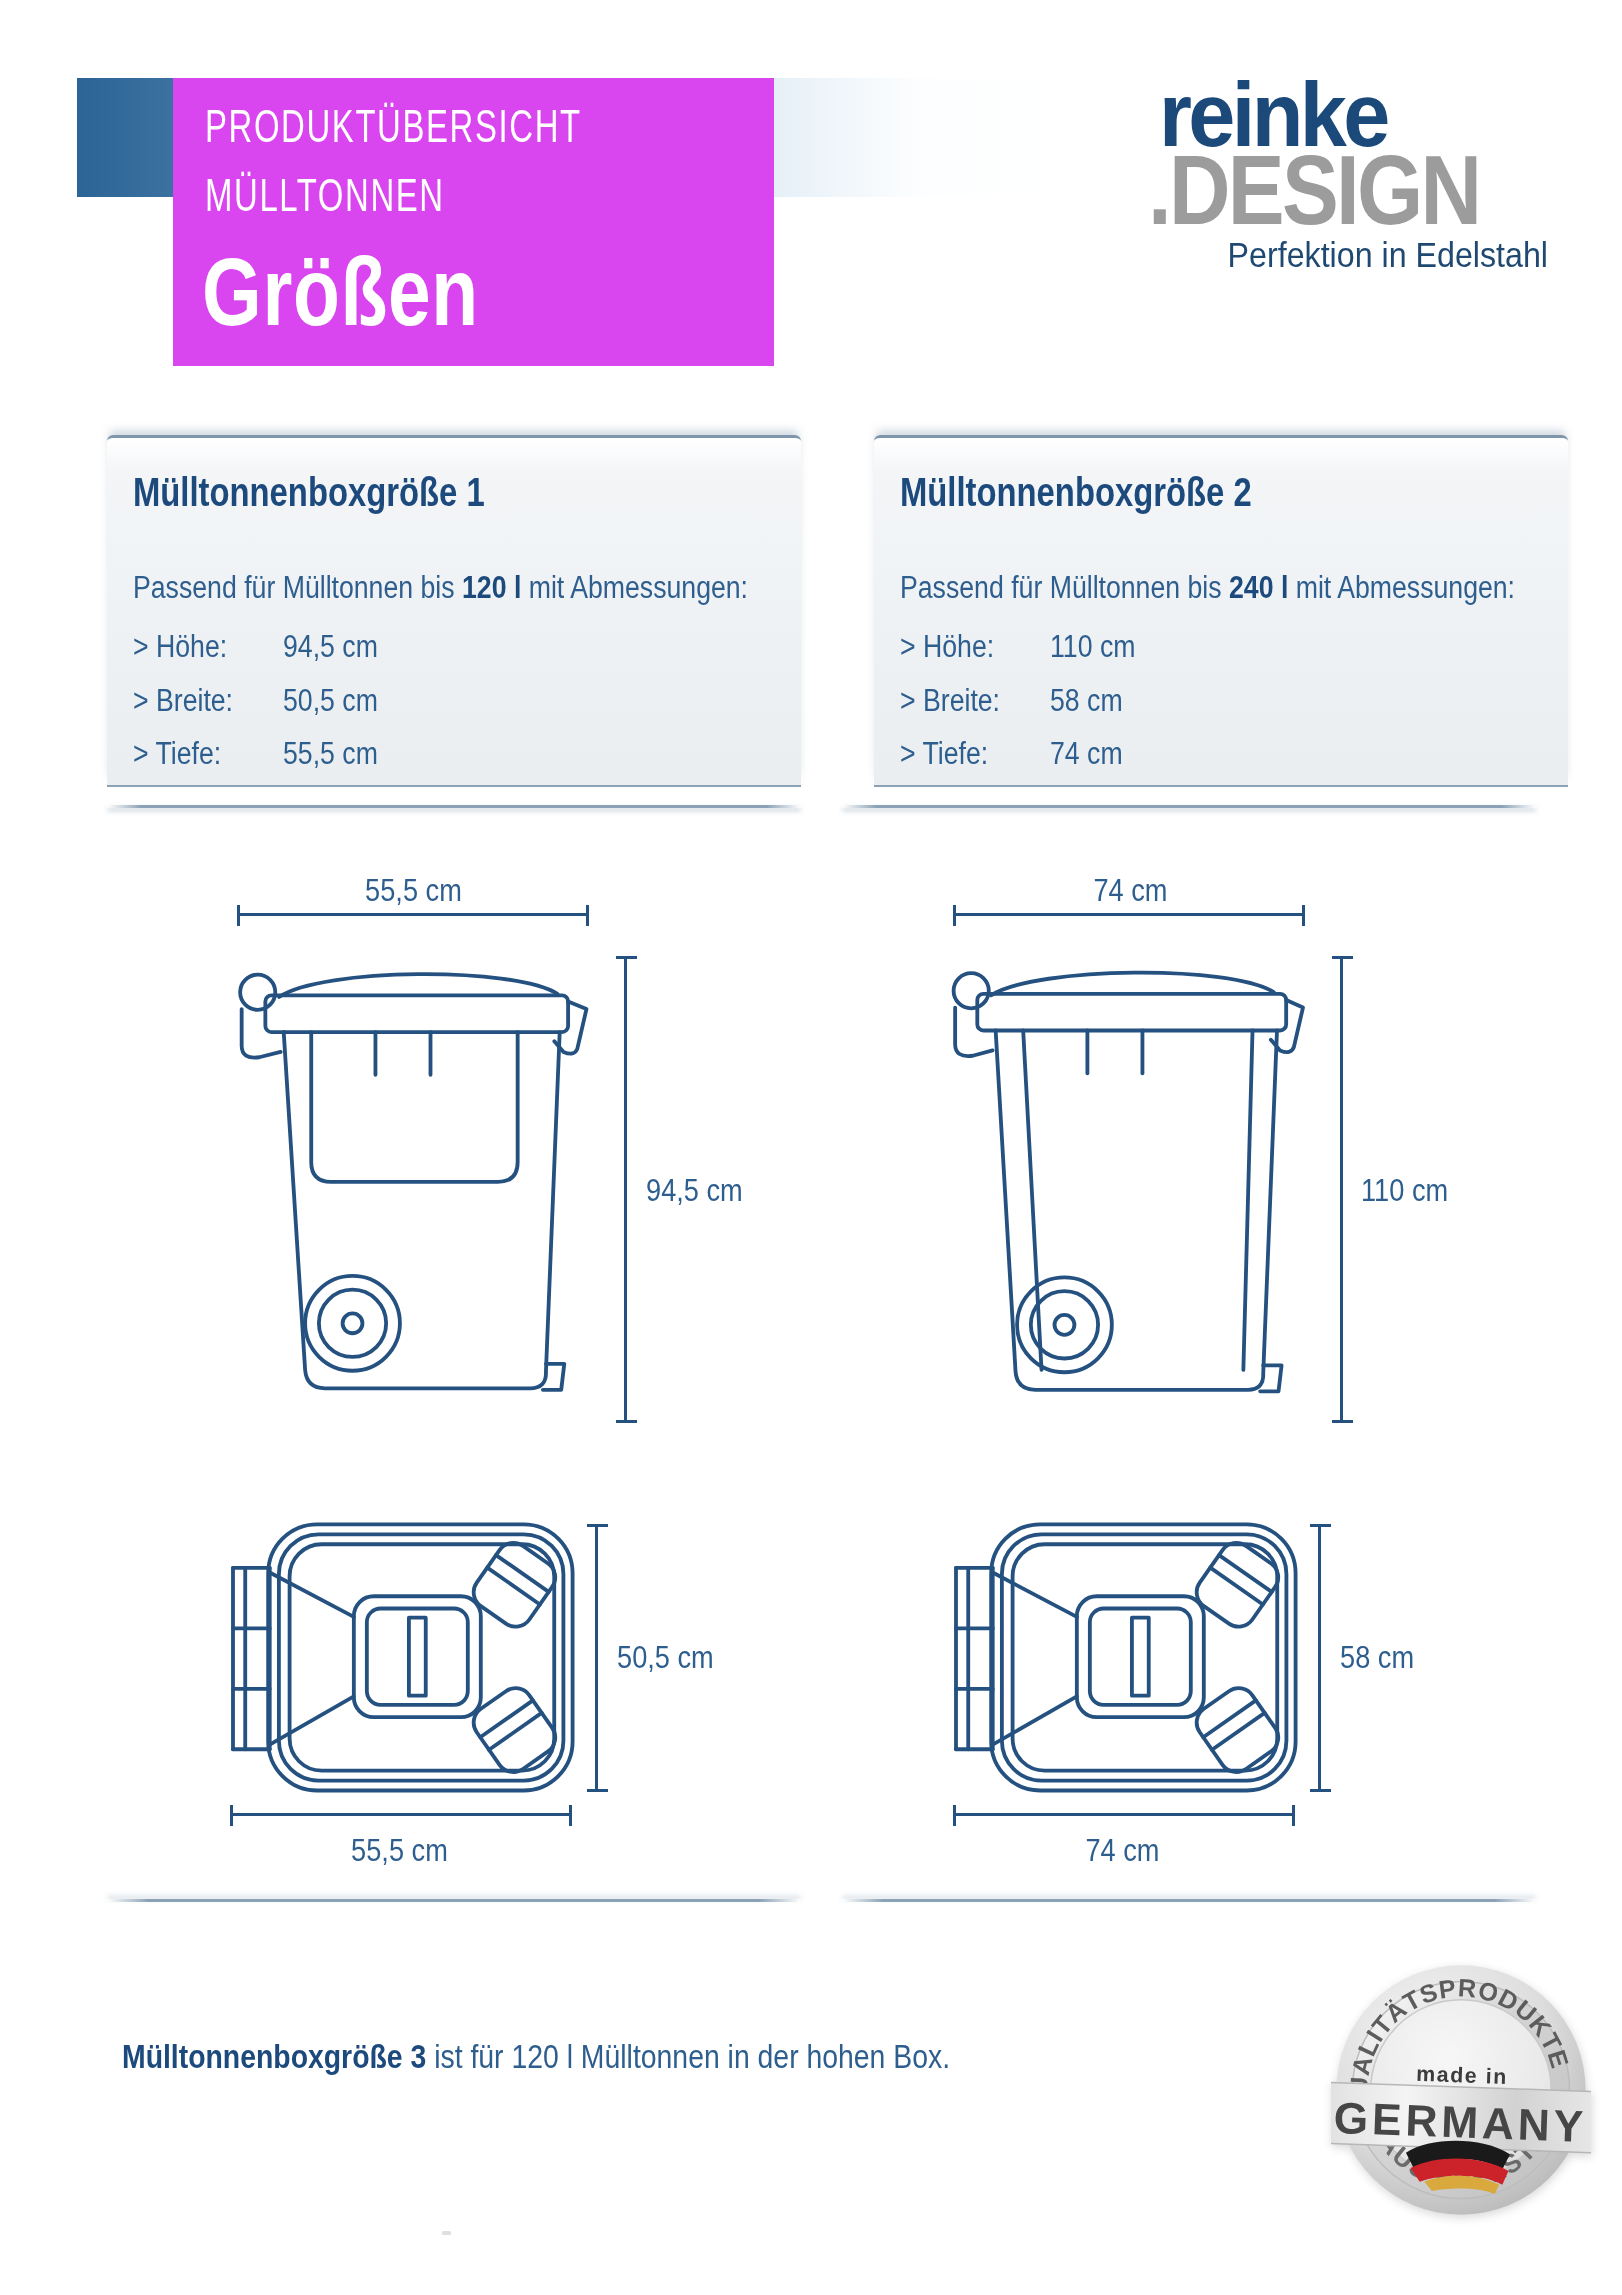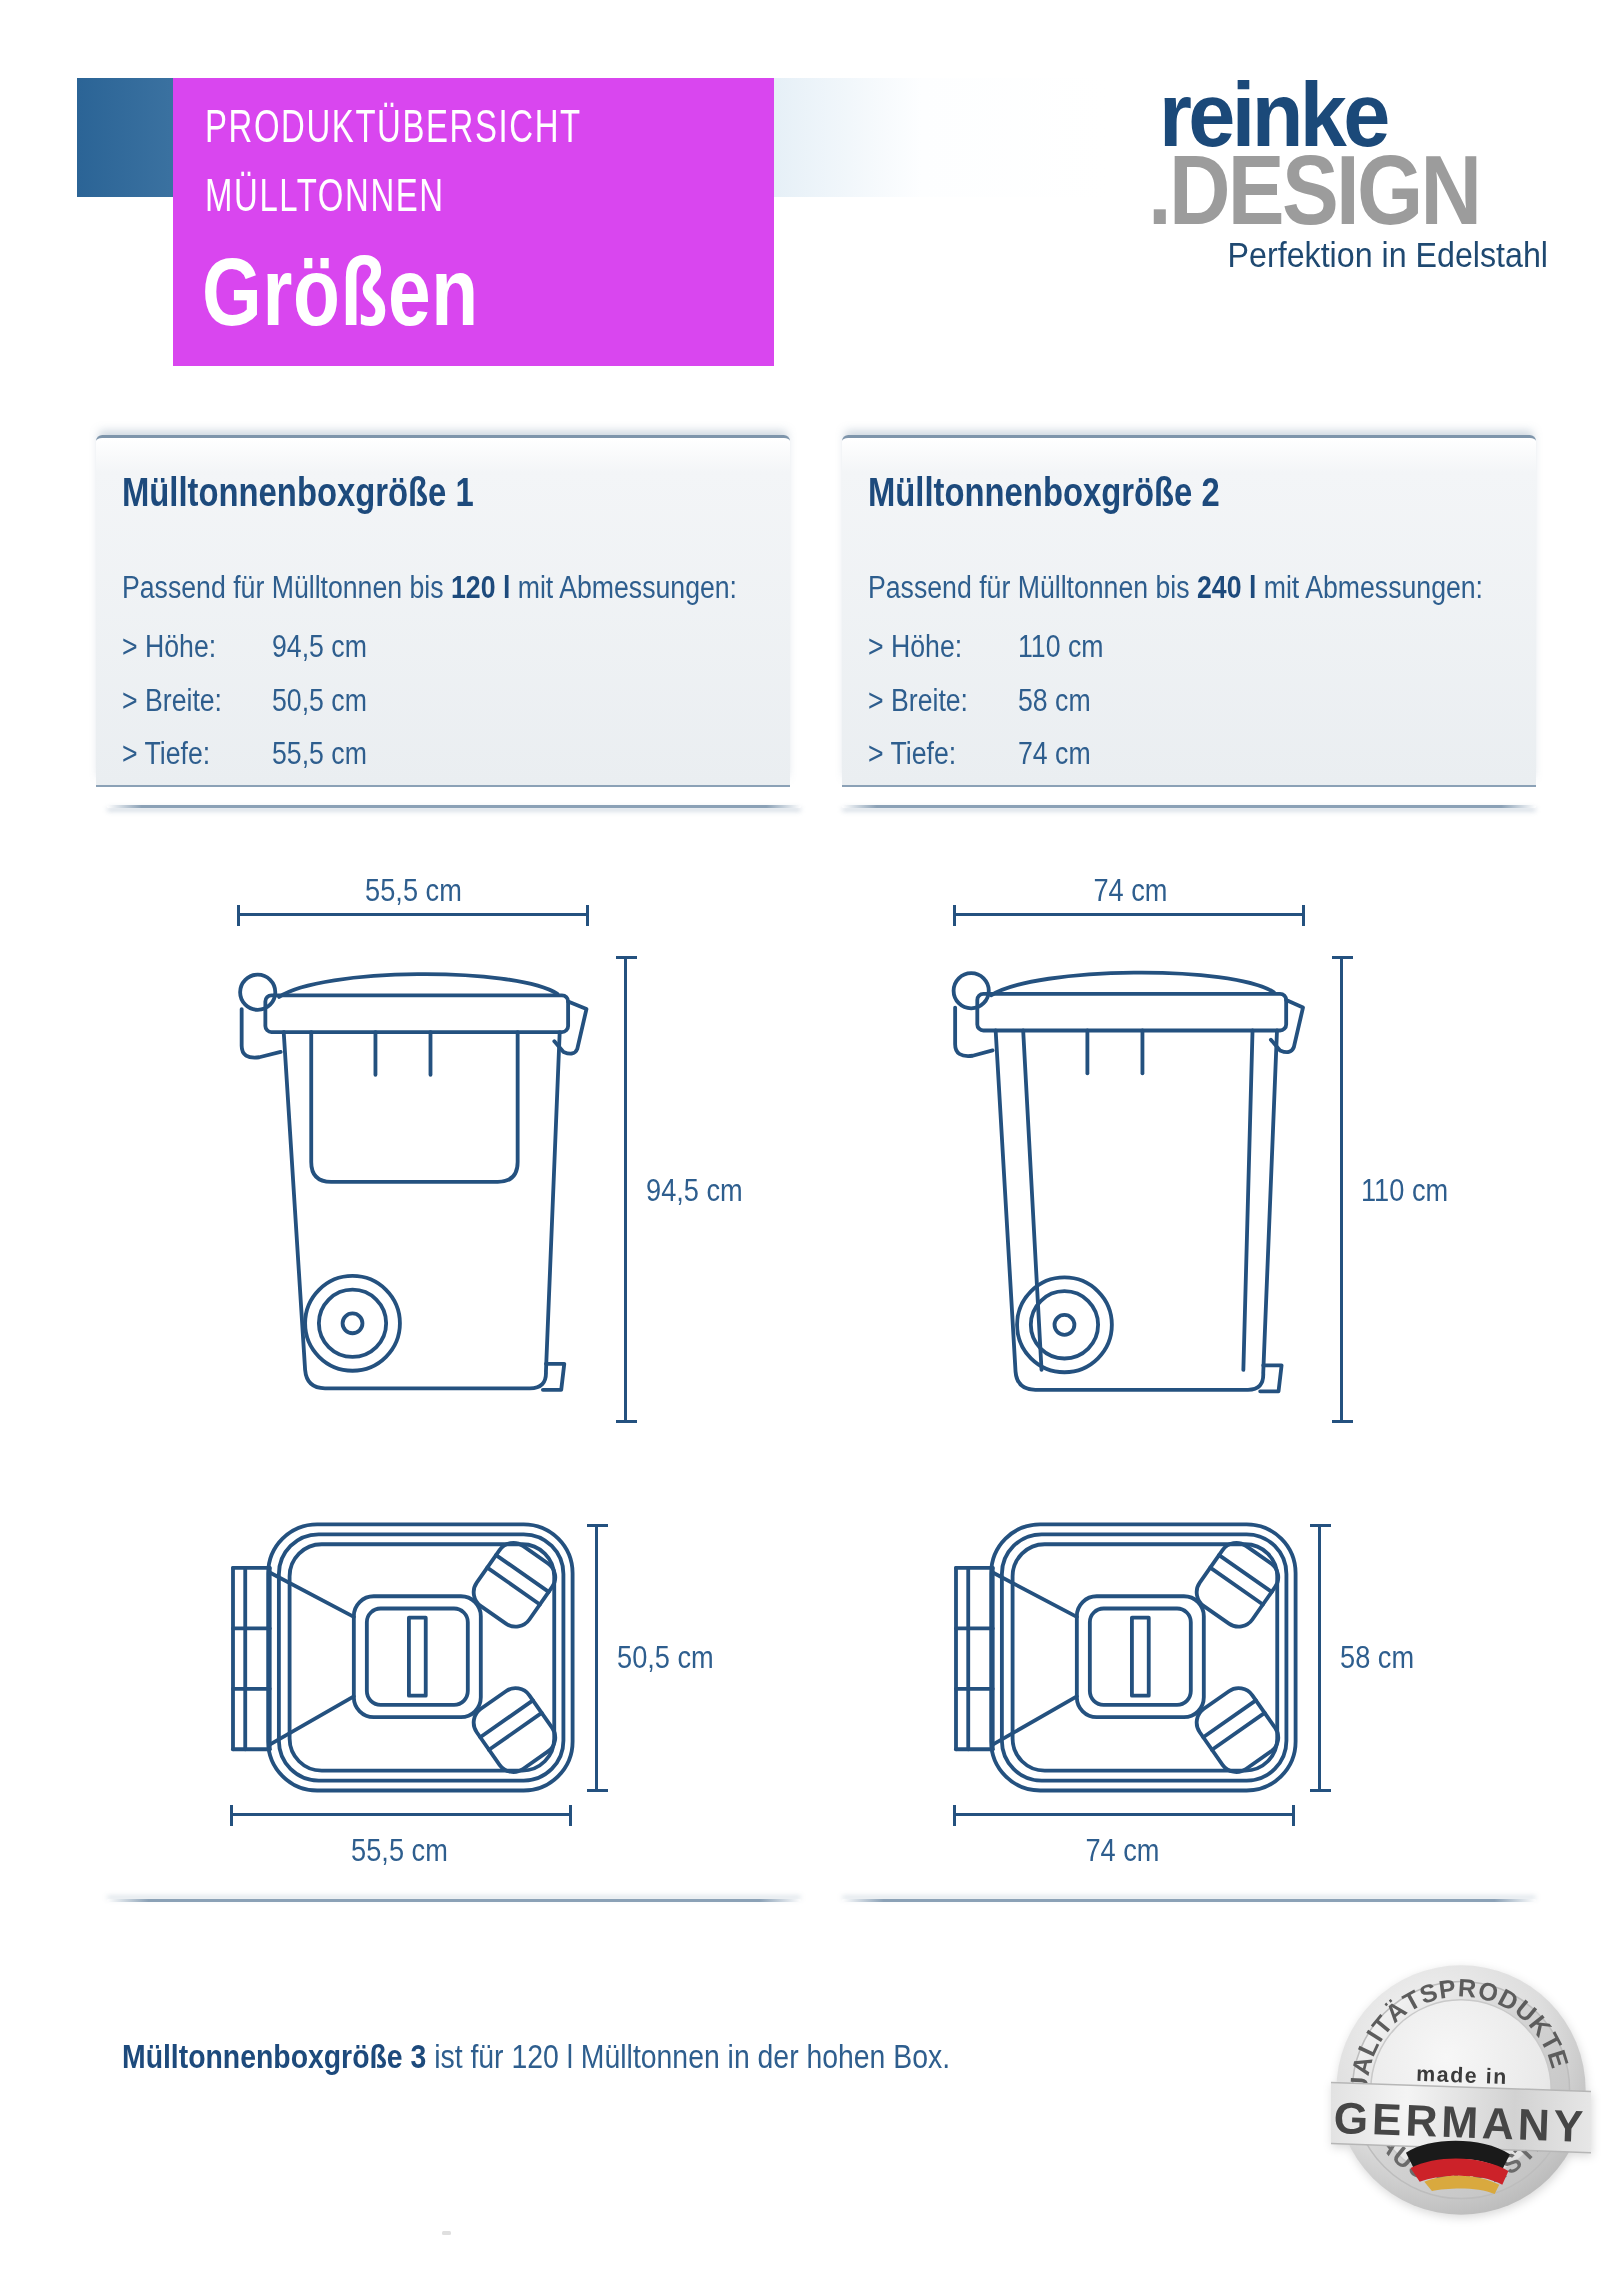--- a/index.html
+++ b/index.html
@@ -23,22 +23,22 @@
     letter-spacing:-3.8px;transform:scaleX(.94);transform-origin:left center;white-space:nowrap;}
   .logo .upper{position:absolute;left:0px;top:60px;font-size:99px;font-weight:bold;color:#9c9c9c;
     letter-spacing:-3.1px;transform:scaleX(.86);transform-origin:left center;white-space:nowrap;}
   .logo .tagline{position:absolute;left:7.7px;top:162px;width:392px;text-align:right;font-size:35px;
     color:#1f4971;transform:scaleX(.92);transform-origin:right center;white-space:nowrap;}
   
   .spec-panel{position:absolute;top:435px;width:694px;height:347px;
     background:linear-gradient(180deg,#ffffff 0%,#f3f5f7 10%,#eaeef1 100%);
     border-top:3.1px solid #7e95ab;border-bottom:2.3px solid #8ba1b6;border-radius:6.1px 6.1px 0 0;
     box-shadow:0 -6.9px 9.2px -3.1px rgba(110,135,160,.35);}
-  #panel1{left:96px;text-align:center;}
-  #panel2{left:842px;}
+  #panel1{left:107px;text-align:center;}
+  #panel2{left:874px;}
   .panel-title{position:absolute;left:26px;top:31px;font-size:41px;font-weight:bold;color:#1d4a7c;
     transform:scaleX(.80);transform-origin:left center;white-space:nowrap;}
   .panel-intro{position:absolute;left:26px;top:132px;font-size:31px;color:#2e5e8e;
     transform:scaleX(.86);transform-origin:left center;white-space:nowrap;}
   .panel-intro b{color:#1d4a7c;}
   .spec-label{position:absolute;left:26px;font-size:31px;color:#2e5e8e;
     transform:scaleX(.86);transform-origin:left center;white-space:nowrap;}
   .spec-value{position:absolute;left:176px;font-size:31px;color:#2e5e8e;
     transform:scaleX(.86);transform-origin:left center;white-space:nowrap;}
   .r1{top:191px;} .r2{top:245px;} .r3{top:298px;}

